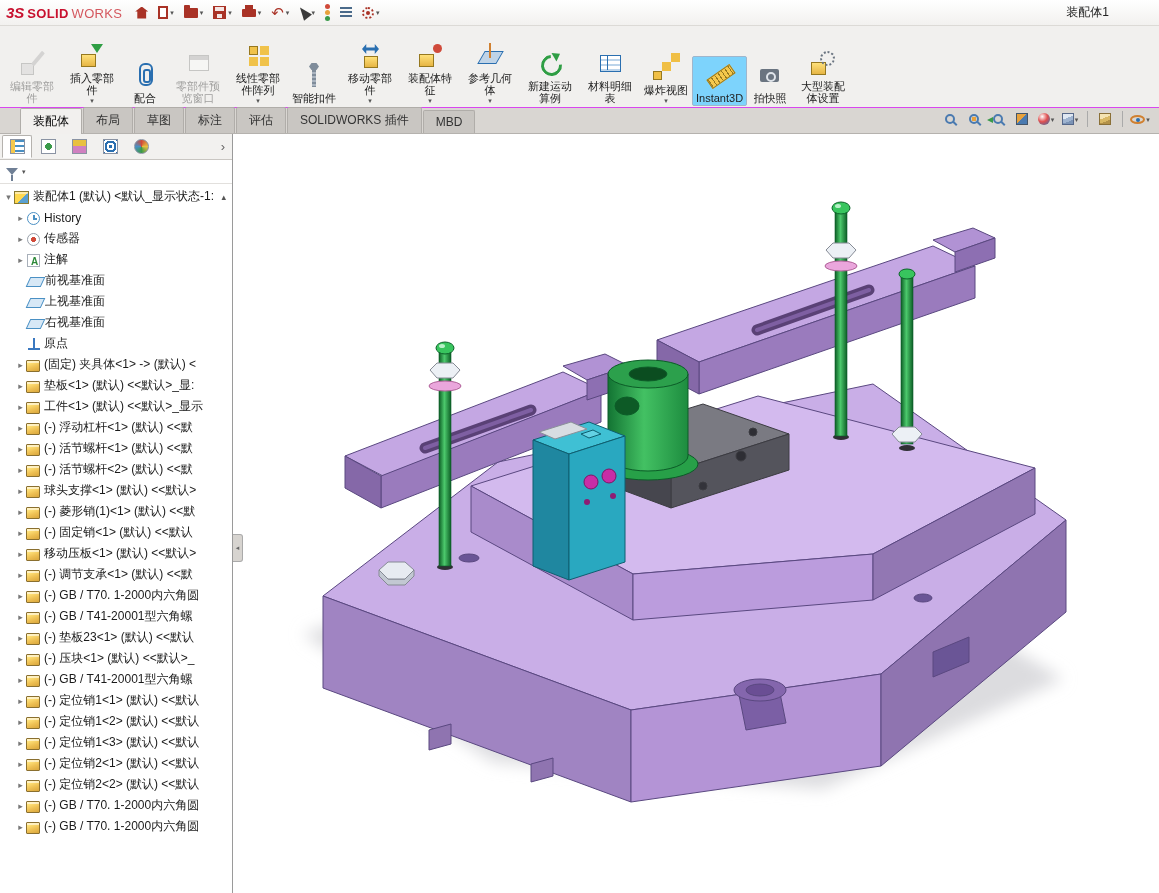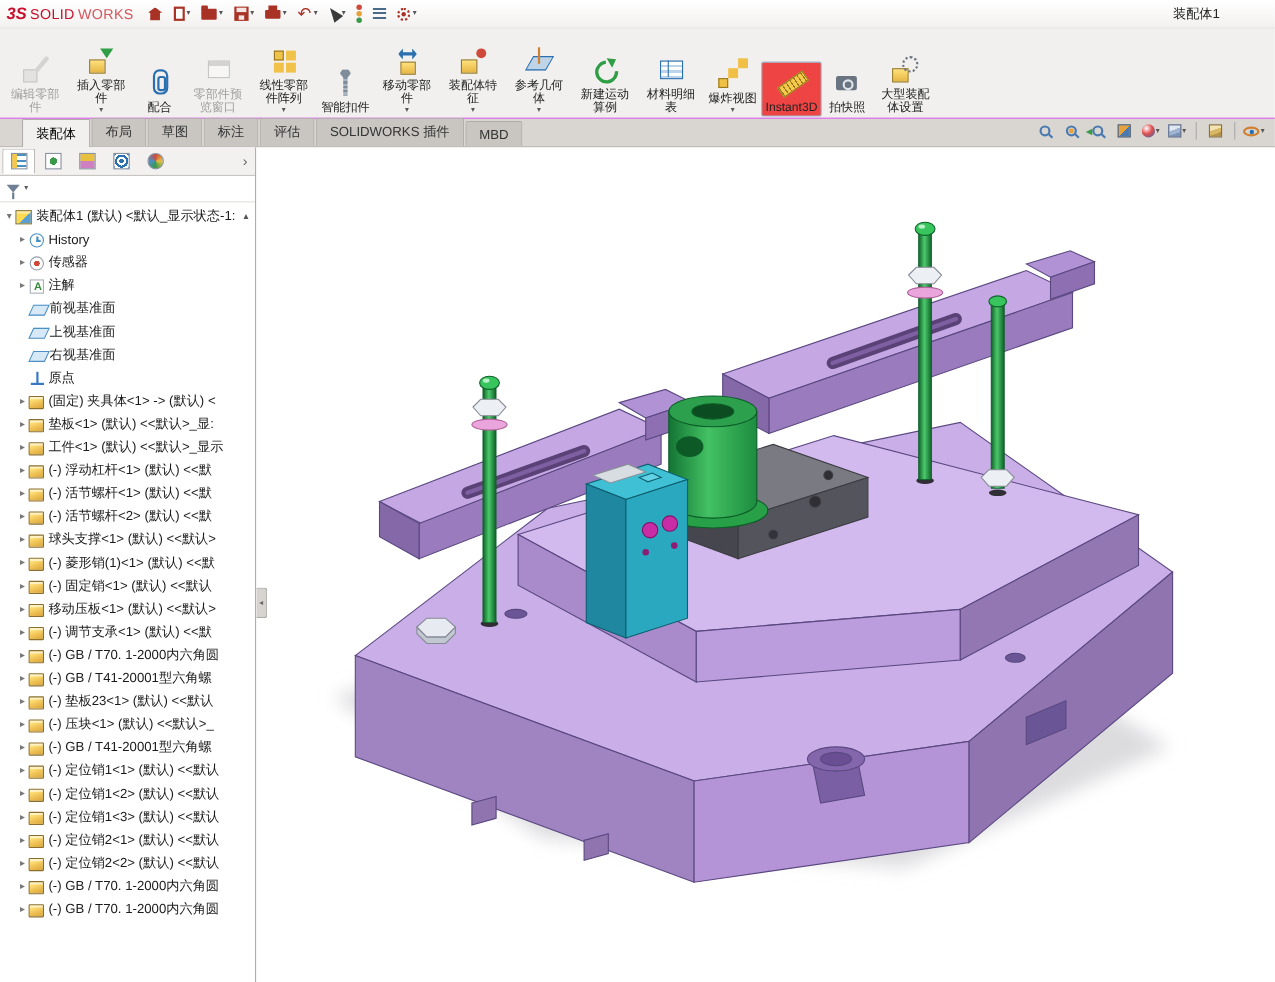--- a/index.html
+++ b/index.html
@@ -3,21 +3,21 @@
 <meta charset="utf-8">
 <style>
   *{margin:0;padding:0;box-sizing:border-box}
   html,body{width:1159px;height:893px;overflow:hidden}
   body{font-family:"Liberation Sans","DejaVu Sans",sans-serif;background:#fff;user-select:none}
 
   
   #titlebar{height:26px;background:linear-gradient(#ffffff,#f2f1ef);border-bottom:1px solid #dcdad6;display:flex;align-items:center}
   #brand{display:flex;align-items:baseline;gap:3px;padding:0 10px 0 6px;font-size:13px;white-space:nowrap}
   .blogo{color:#c8102e;font-weight:bold;font-style:italic;font-size:15px}
-  .bsolid{font-weight:normal;color:#c8102e;letter-spacing:.3px}
+  .bsolid{font-weight:bold;color:#c8102e;letter-spacing:.3px}
   .bworks{color:#d4575e;letter-spacing:.3px}
   #menu-icons{display:flex;align-items:center;gap:4px}
   .mi{height:22px;display:flex;align-items:center;padding:0 3px;gap:2px;border-radius:2px}
   .mic{display:inline-block;position:relative}
   .mtxt{font-size:15px;color:#a93226;line-height:1}
   .caret{font-size:7px;color:#555;line-height:1}
   .i-home{width:13px;height:12px;background:#a93226;clip-path:polygon(50% 0,100% 42%,84% 42%,84% 100%,16% 100%,16% 42%,0 42%)}
   .i-new{width:10px;height:13px;background:#fff;border:2px solid #a93226}
   .i-folder{width:14px;height:10px;background:#a93226;border-radius:1px}
   .i-folder::before{content:"";position:absolute;top:-3px;left:0;width:6px;height:4px;background:#a93226;border-radius:1px 1px 0 0}
@@ -29,21 +29,21 @@
   .i-cursor{width:0;height:0;border-left:5px solid transparent;border-right:5px solid transparent;border-bottom:13px solid #3a3a3a;transform:rotate(-38deg)}
   .i-rebuild{width:5px;height:5px;border-radius:50%;background:#d04a3a;box-shadow:0 6px 0 #e8a23c,0 12px 0 #3a9a4a;margin-bottom:12px}
   .i-file-properties{width:12px;height:11px;background:repeating-linear-gradient(#4a6a8a 0 2px,transparent 2px 4px)}
   .i-gear{width:12px;height:12px;border:2px dotted #a93226;border-radius:50%}
   .i-gear::before{content:"";position:absolute;left:2px;top:2px;width:4px;height:4px;background:#a93226;border-radius:50%}
   #doc-title{margin-left:auto;padding-right:50px;font-size:12px;color:#222}
 
   
   #ribbon{height:82px;background:#f1f0ee;border-bottom:1px solid #d946ef;display:flex;align-items:flex-end;padding:1px 2px;overflow:hidden}
   .rbtn{display:flex;flex-direction:column;align-items:center;min-width:46px;max-width:60px;padding:3px 3px 1px;border:1px solid transparent;border-radius:2px;text-align:center}
-  .rbtn.active{background:#ef4444;border-color:#9fb6cc}
+  .rbtn.active{background:#7dd3fc;border-color:#9fb6cc}
   .rbtn.disabled{opacity:.4;filter:grayscale(1)}
   .rlbl{font-size:11px;line-height:12px;color:#222;margin-top:2px;word-break:break-all;max-height:37px;overflow:hidden}
   .rbtn .caret{margin-top:1px}
   .ricon{position:relative;width:32px;height:30px;flex:none}
   .ricon::before,.ricon::after{content:"";position:absolute}
   .ri-edit::before{left:5px;bottom:3px;width:11px;height:10px;background:#cfcfcf;border:1px solid #888}
   .ri-edit::after{right:8px;top:2px;width:4px;height:17px;background:#e8a33d;border-radius:1px;transform:rotate(40deg)}
   .ri-insert::before{left:5px;bottom:3px;width:13px;height:11px;background:linear-gradient(#ffe17a,#e6b544);border:1px solid #96781f}
   .ri-insert::after{right:5px;top:4px;width:0;height:0;border-left:6px solid transparent;border-right:6px solid transparent;border-top:9px solid #2f9e44}
   .ri-mate::before{left:10px;top:3px;width:10px;height:19px;border:2px solid #2a6fb0;border-radius:6px}

